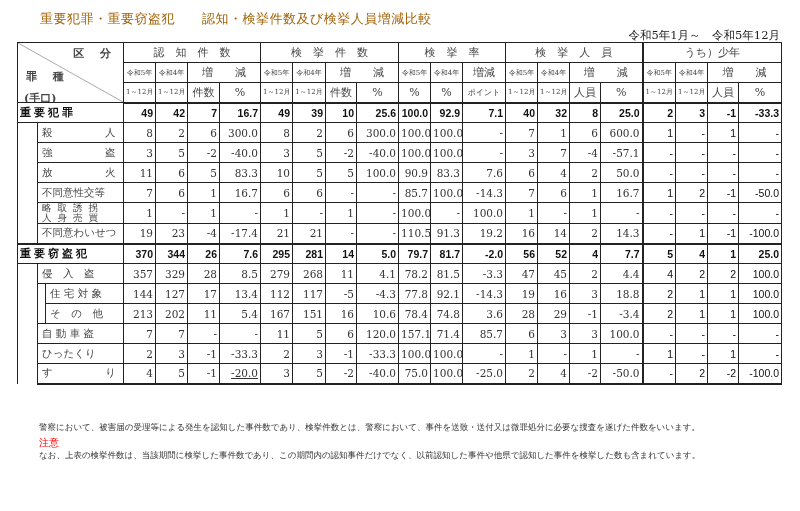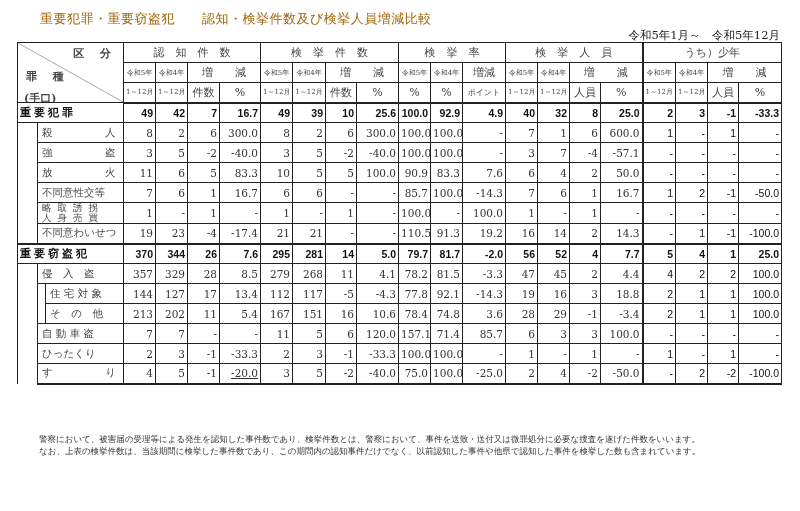--- a/index.html
+++ b/index.html
@@ -19,21 +19,21 @@
   tr.group td { font-weight:bold; font-family:"Liberation Sans", sans-serif; color:#111; font-size:10.5px; }
   tr.group td.label { text-align:left; letter-spacing:3px; font-family:"DejaVu Sans", sans-serif; font-size:11px;margin-left:24px; }
   tr.sep-top td { border-top:2px solid #222; }
   td.gap { border-top:none !important; border-bottom:none !important; }
   td.label { text-align:left !important; color:#444; font-size:10.5px; }
   .youth { font-family:"Liberation Sans", sans-serif; color:#111; }
   td.thick-l { border-left:2px solid #222 !important; }
   .notes { position:absolute; left:39px; top:416px; font-family:"DejaVu Sans", sans-serif; }
   .note1 { font-size:10.5px; color:#444; font-family:"DejaVu Serif", serif; }
   .def-title { font-size:10.5px; margin-top:6px; color:#222; }
-  .def-body { font-size:8.5px; margin-top:18px; color:#333; white-space:nowrap; }
+  .def-body { font-size:8.5px; margin-top:6px; color:#333; white-space:nowrap; }
   .caution { font-size:10px; color:#ff0000; margin-top:2px; }
   .caution-body { font-size:8.5px; color:#333; white-space:nowrap; }
   td.ml2 { padding-left:4px !important;margin-left:11px; }
 </style>
 </head>
 <body>
 
 <div class="title">重要犯罪・重要窃盗犯　　認知・検挙件数及び検挙人員増減比較</div>
 <div class="period">令和5年1月～　令和5年12月</div>
 
@@ -121,21 +121,21 @@
         <td class="">49</td>
         <td class="">42</td>
         <td class="">7</td>
         <td class="">16.7</td>
         <td class="">49</td>
         <td class="">39</td>
         <td class="">10</td>
         <td class="">25.6</td>
         <td class="">100.0</td>
         <td class="">92.9</td>
-        <td class="">4.9</td>
+        <td class="">7.1</td>
         <td class="">40</td>
         <td class="">32</td>
         <td class="">8</td>
         <td class="">25.0</td>
         <td class="youth thick-l">2</td>
         <td class="youth">3</td>
         <td class="youth">-1</td>
         <td class="youth">-33.3</td>
       </tr>
       <tr>
@@ -436,14 +436,15 @@
         <td class="youth thick-l" style="border-bottom: 2px solid rgb(34, 34, 34);">-</td>
         <td class="youth" style="border-bottom: 2px solid rgb(34, 34, 34);">2</td>
         <td class="youth" style="border-bottom: 2px solid rgb(34, 34, 34);">-2</td>
         <td class="youth" style="border-bottom: 2px solid rgb(34, 34, 34);">-100.0</td>
       </tr>
     </tbody>
 </table>
 
 <div class="notes">
   <div class="def-body">警察において、被害届の受理等による発生を認知した事件数であり、検挙件数とは、警察において、事件を送致・送付又は微罪処分に必要な捜査を遂げた件数をいいます。</div>
+  <div class="caution">注意</div>
   <div class="caution-body">なお、上表の検挙件数は、当該期間に検挙した事件数であり、この期間内の認知事件だけでなく、以前認知した事件や他県で認知した事件を検挙した数も含まれています。</div>
 </div>
 
 </body></html>

